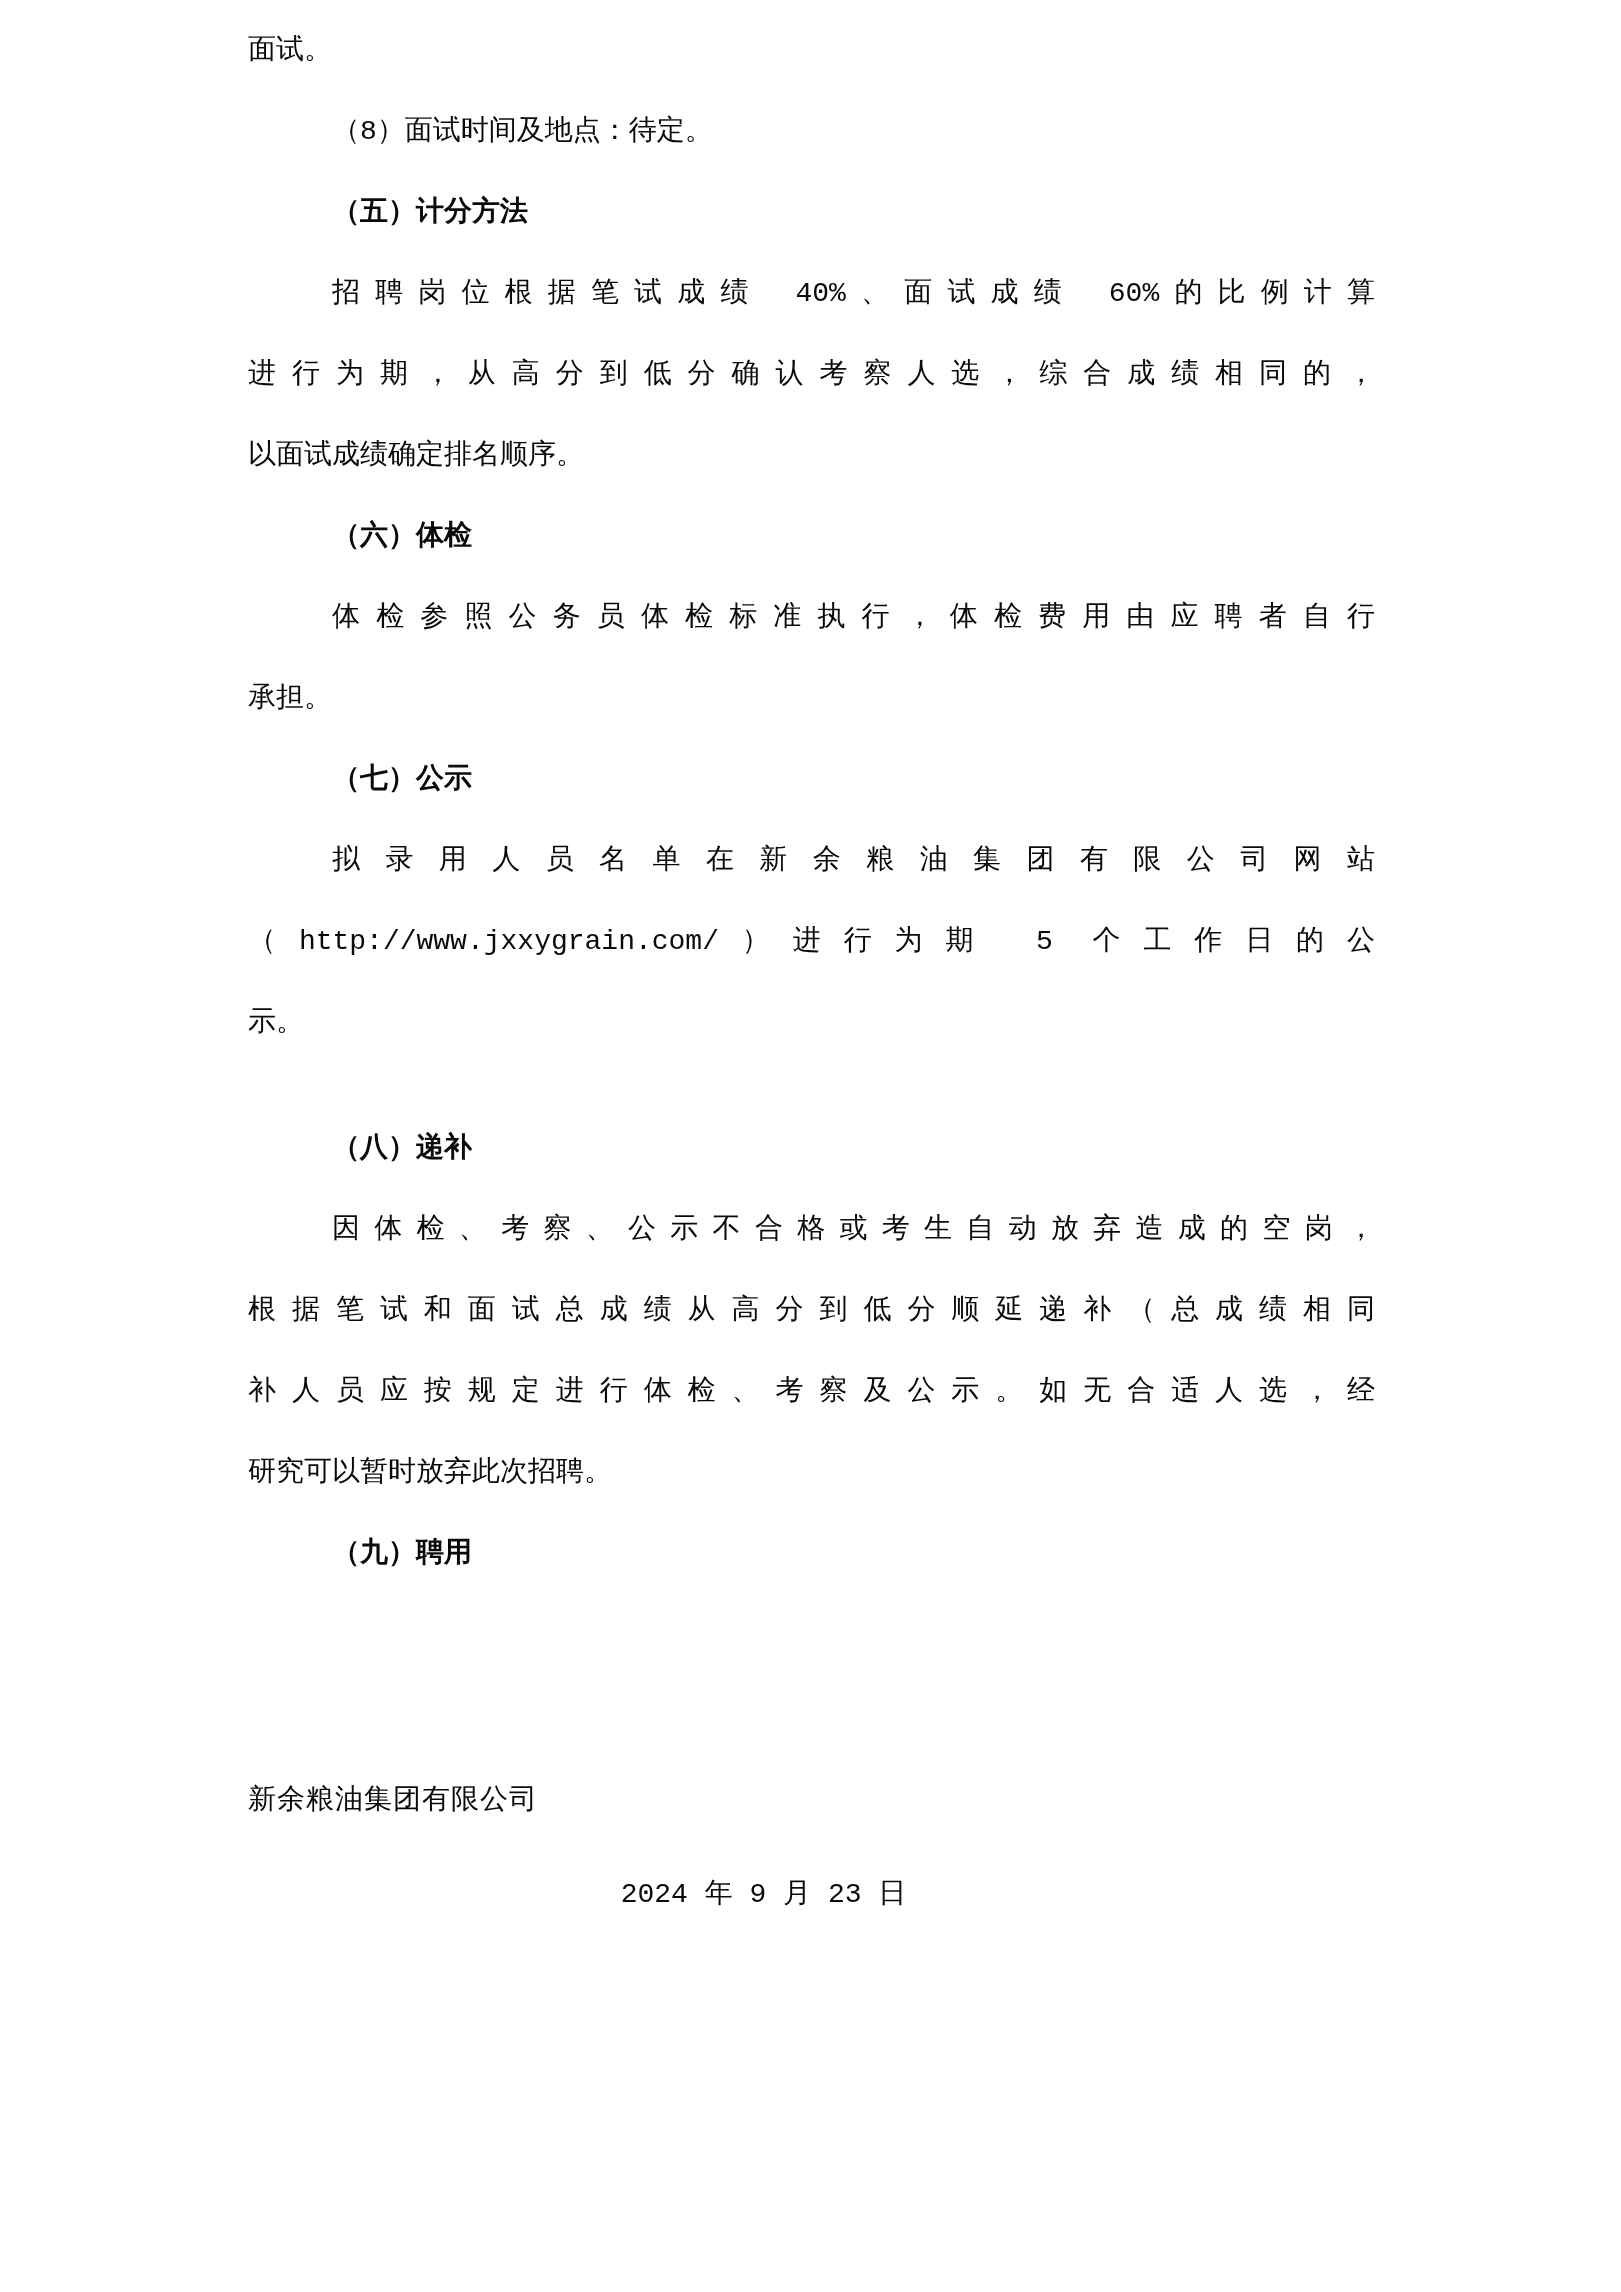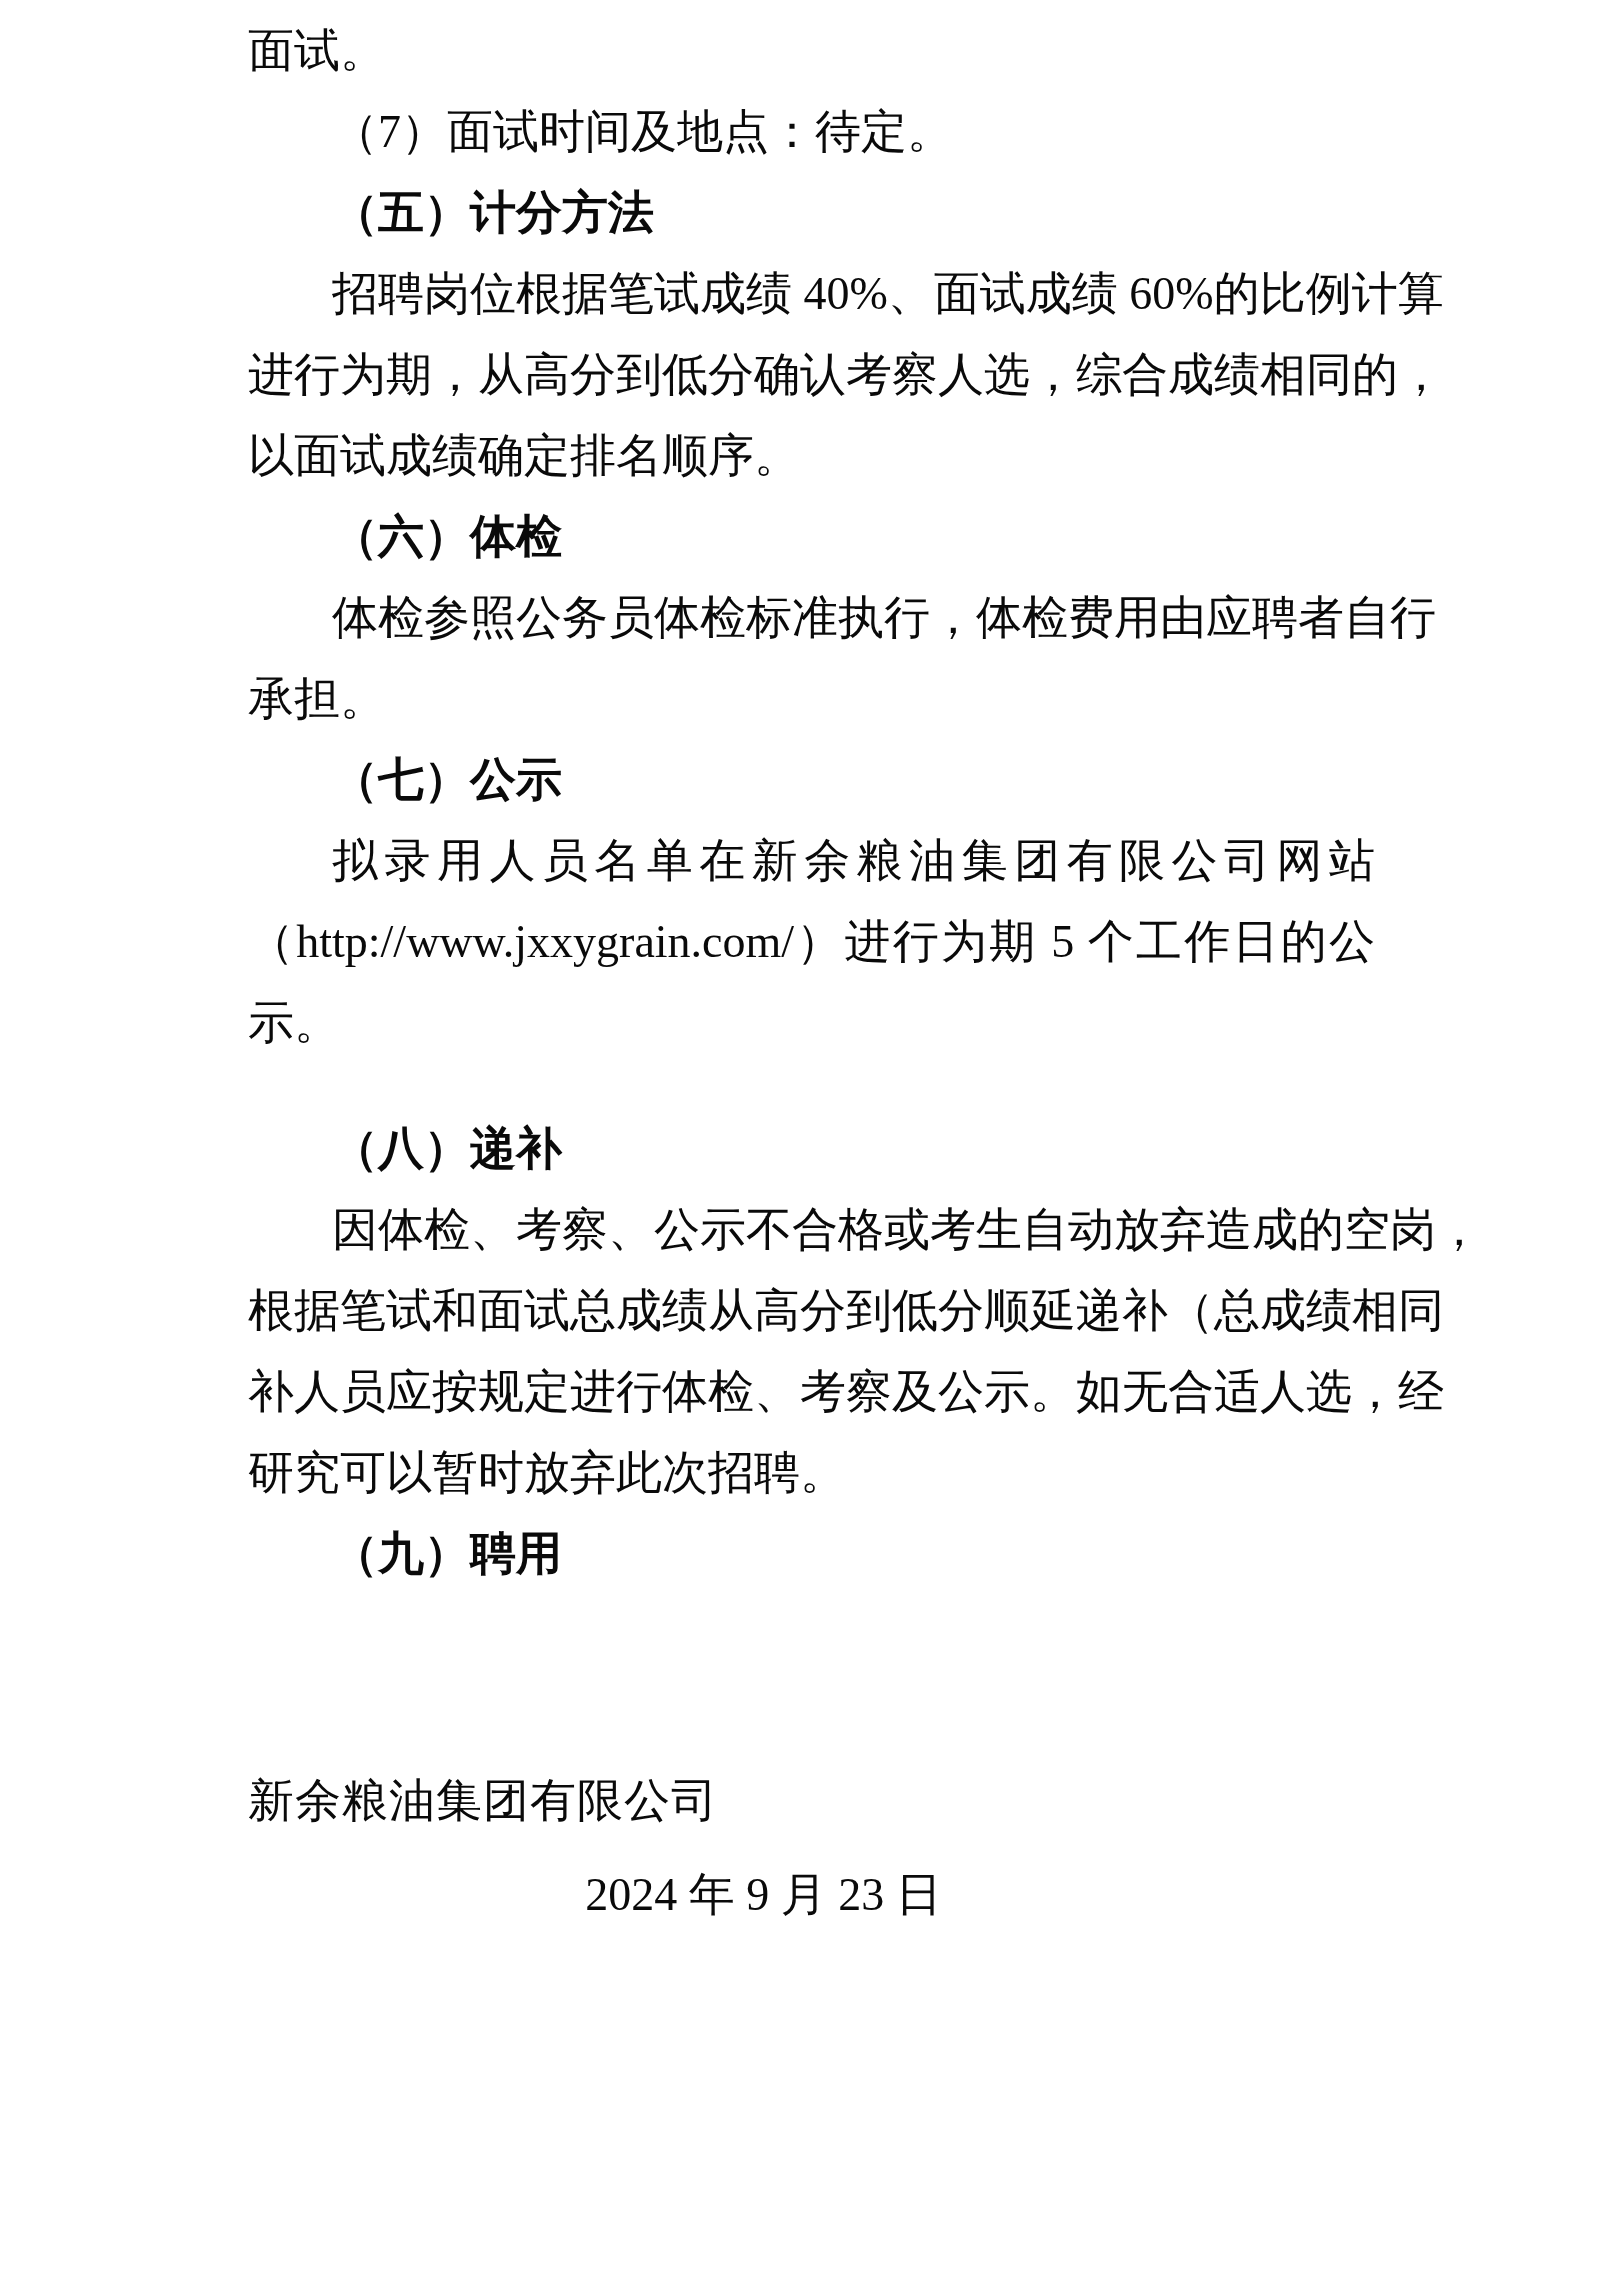--- a/index.html
+++ b/index.html
@@ -13,22 +13,22 @@
     height: 2293px;
     background: #ffffff;
     overflow: hidden;
   }
   .textblock {
     position: absolute;
     left: 248px;
     top: 9.8px;
     width: 1127px;
     color: #0a0a0a;
-    font-family: Liberation Serif, serif;
-    font-size: 46px;
+    font-family: Liberation Mono, monospace;
+    font-size: 28px;
     line-height: 81px;
     text-align: left;
   }
   .line {
     height: 81px;
     white-space: nowrap;
   }
   .indent {
     text-indent: 84px;
   }
@@ -57,21 +57,21 @@
     padding-right: 96px;
   }
 </style>
 </head>
 <body>
 
 <div class="page">
   <div class="textblock">
 
     <div class="line">面试。</div>
-    <div class="line indent">（7）面试时间及地点：待定。</div>
+    <div class="line indent">（8）面试时间及地点：待定。</div>
 
     <div class="line heading">（五）计分方法</div>
     <div class="line indent fill">招聘岗位根据笔试成绩 40%、面试成绩 60%的比例计算</div>
     <div class="line fill">进行为期，从高分到低分确认考察人选，综合成绩相同的，</div>
     <div class="line">以面试成绩确定排名顺序。</div>
 
     <div class="line heading">（六）体检</div>
     <div class="line indent fill">体检参照公务员体检标准执行，体检费用由应聘者自行</div>
     <div class="line">承担。</div>
 

